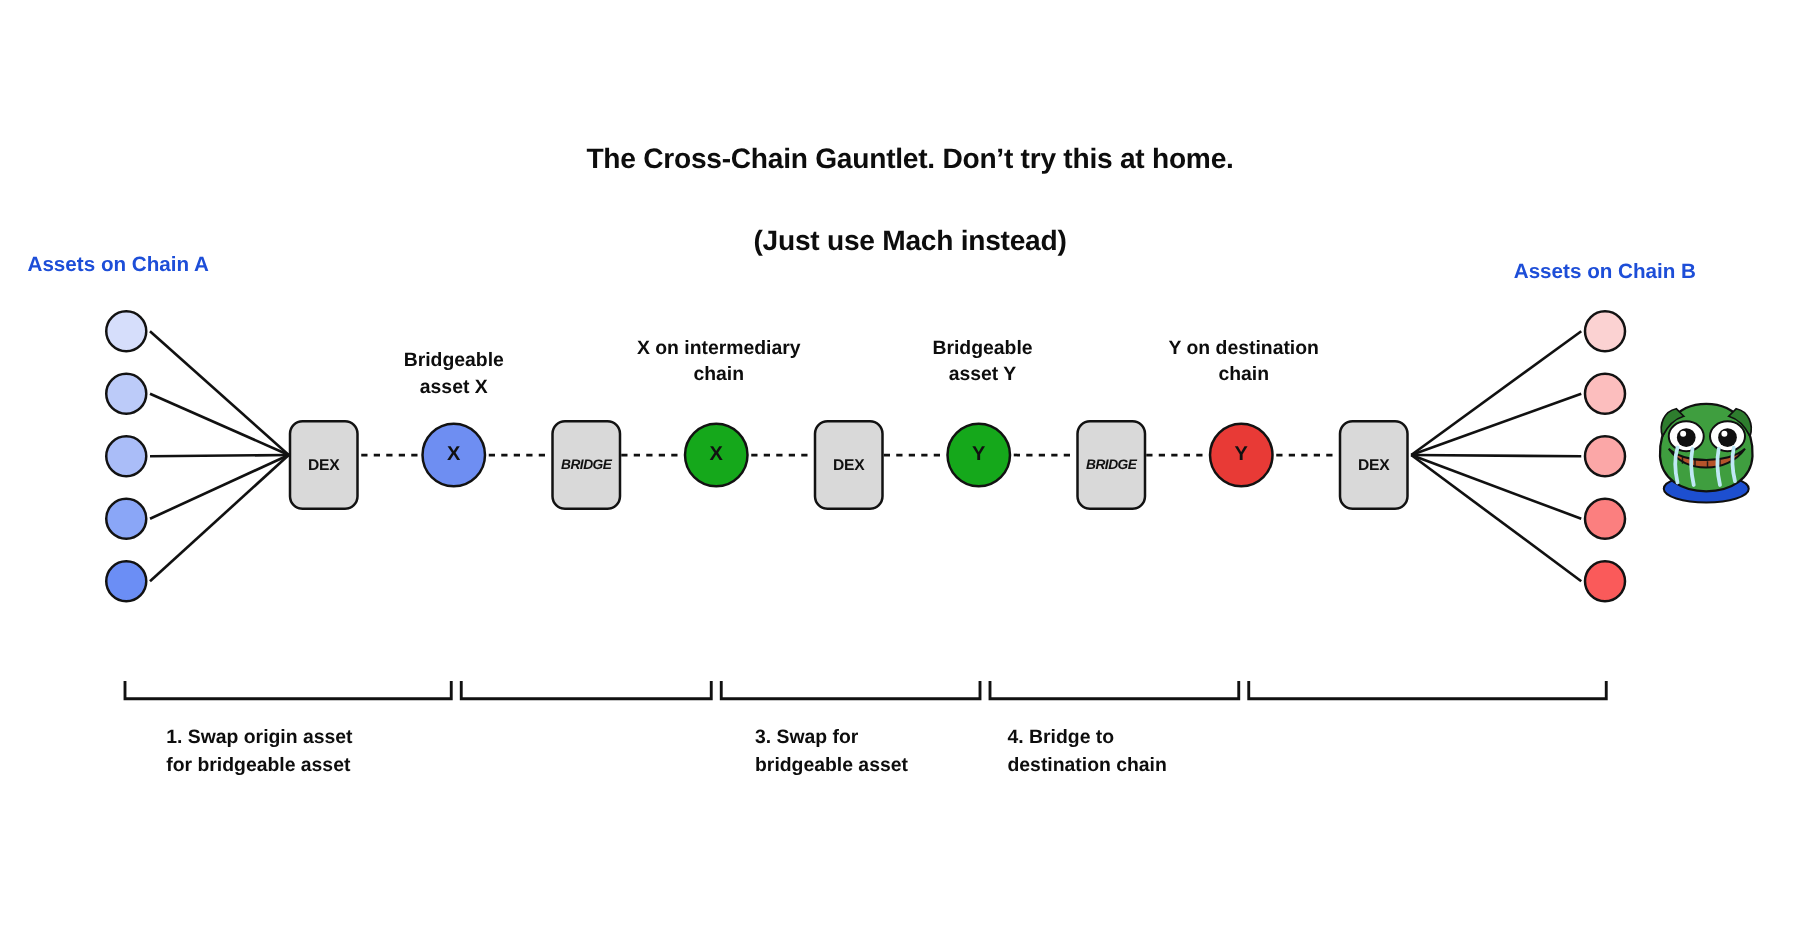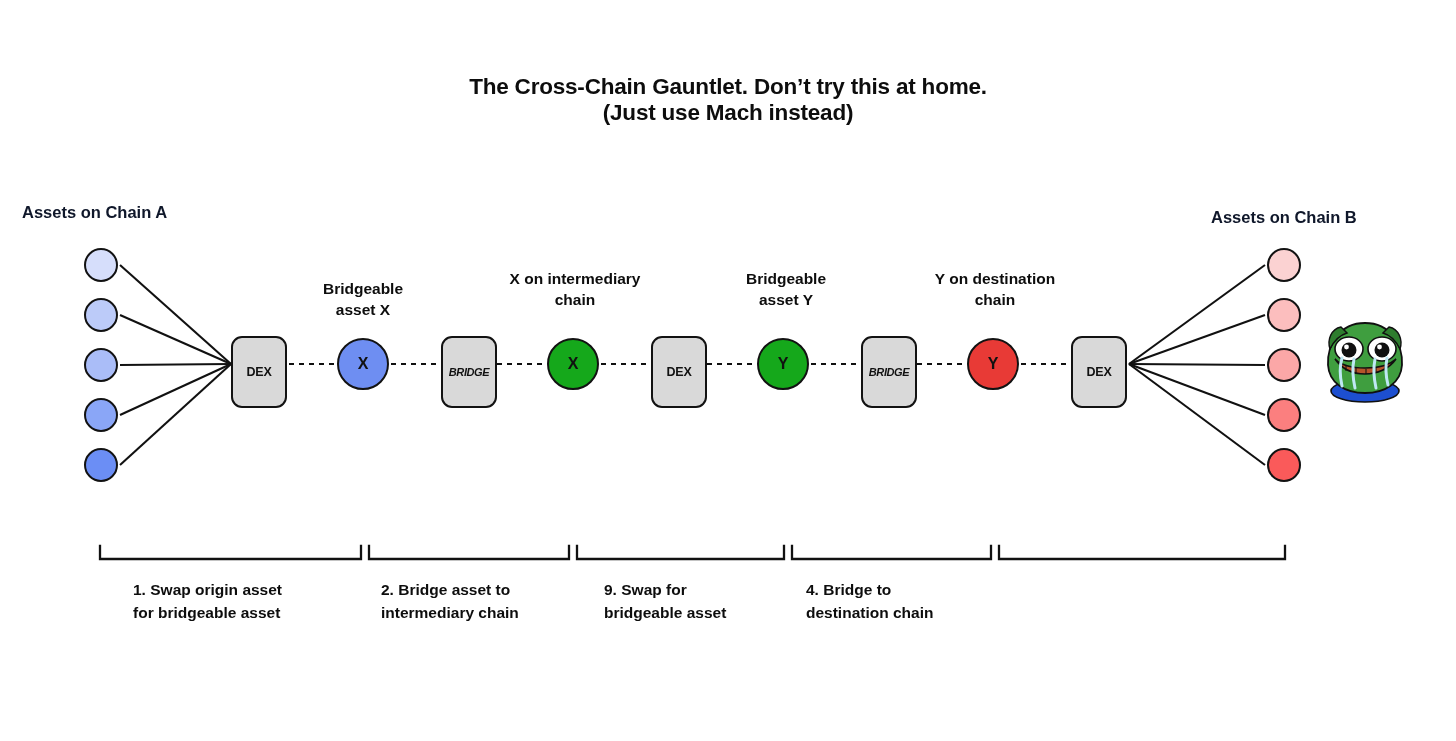--- a/index.html
+++ b/index.html
@@ -29,28 +29,28 @@
     left: 0;
     top: 74px;
     width: 1456px;
     text-align: center;
     font-size: 22.5px;
     font-weight: bold;
     line-height: 26px;
     letter-spacing: -0.2px;
     color: #0d0d0d;
   }
-  .title-line { display: block; }
+  .title-line { display: block; margin-top: 40px; }
 
   
   .chain-label {
     position: absolute;
     font-size: 16.5px;
     font-weight: bold;
-    color: #0f172a;
+    color: #1d4ed8;
     white-space: nowrap;
   }
   #chain-a-label { left: 22px;  top: 203px; }
   #chain-b-label { left: 1211px; top: 208px; }
 
   
   .node-caption {
     position: absolute;
     font-size: 15.5px;
     font-weight: bold;
@@ -200,23 +200,21 @@
   <div class="proc wide" style="left:441px;  top:336px;">BRIDGE</div>
   <div class="token" style="left: 547px; top: 338px; background: rgb(21, 168, 27);">X</div>
   <div class="proc" style="left:651px;  top:336px;">DEX</div>
   <div class="token" style="left: 757px; top: 338px; background: rgb(21, 168, 27);">Y</div>
   <div class="proc wide" style="left:861px;  top:336px;">BRIDGE</div>
   <div class="token" style="left: 967px; top: 338px; background: rgb(232, 58, 54);">Y</div>
   <div class="proc" style="left:1071px; top:336px;">DEX</div>
 
   <div class="step-caption" style="left:133px; top:578px; width:240px;">1. Swap origin asset
     for bridgeable asset</div>
-  <div class="step-caption" style="left:381px; top:578px; width:210px;">2. Bridge asset to
-    intermediary chain</div>
-  <div class="step-caption" style="left:604px; top:578px; width:190px;">9. Swap for
+  <div class="step-caption" style="left:604px; top:578px; width:190px;">3. Swap for
     bridgeable asset</div>
   <div class="step-caption" style="left:806px; top:578px; width:200px;">4. Bridge to
     destination chain</div>
 
   <svg id="pepe" width="100" height="95" viewBox="0 0 100 95">
     <ellipse cx="50" cy="78" rx="34" ry="11" fill="#1d4fd0" stroke="#101010" stroke-width="1.6"></ellipse>
     <path d="M50,10 C24,10 12,32 13,52 C14,70 30,80 50,80 C70,80 86,70 87,52 C88,32 76,10 50,10 Z" fill="#3f9e3f" stroke="#101010" stroke-width="1.8"></path>
     <path d="M26,14 C16,16 12,27 15,36 C19,28 25,22 32,20 Z" fill="#2e7d2e" stroke="#101010" stroke-width="1.4"></path>
     <path d="M74,14 C84,16 88,27 85,36 C81,28 75,22 68,20 Z" fill="#2e7d2e" stroke="#101010" stroke-width="1.4"></path>
     <ellipse cx="34" cy="36" rx="14" ry="12" fill="#ffffff" stroke="#101010" stroke-width="1.6"></ellipse>

